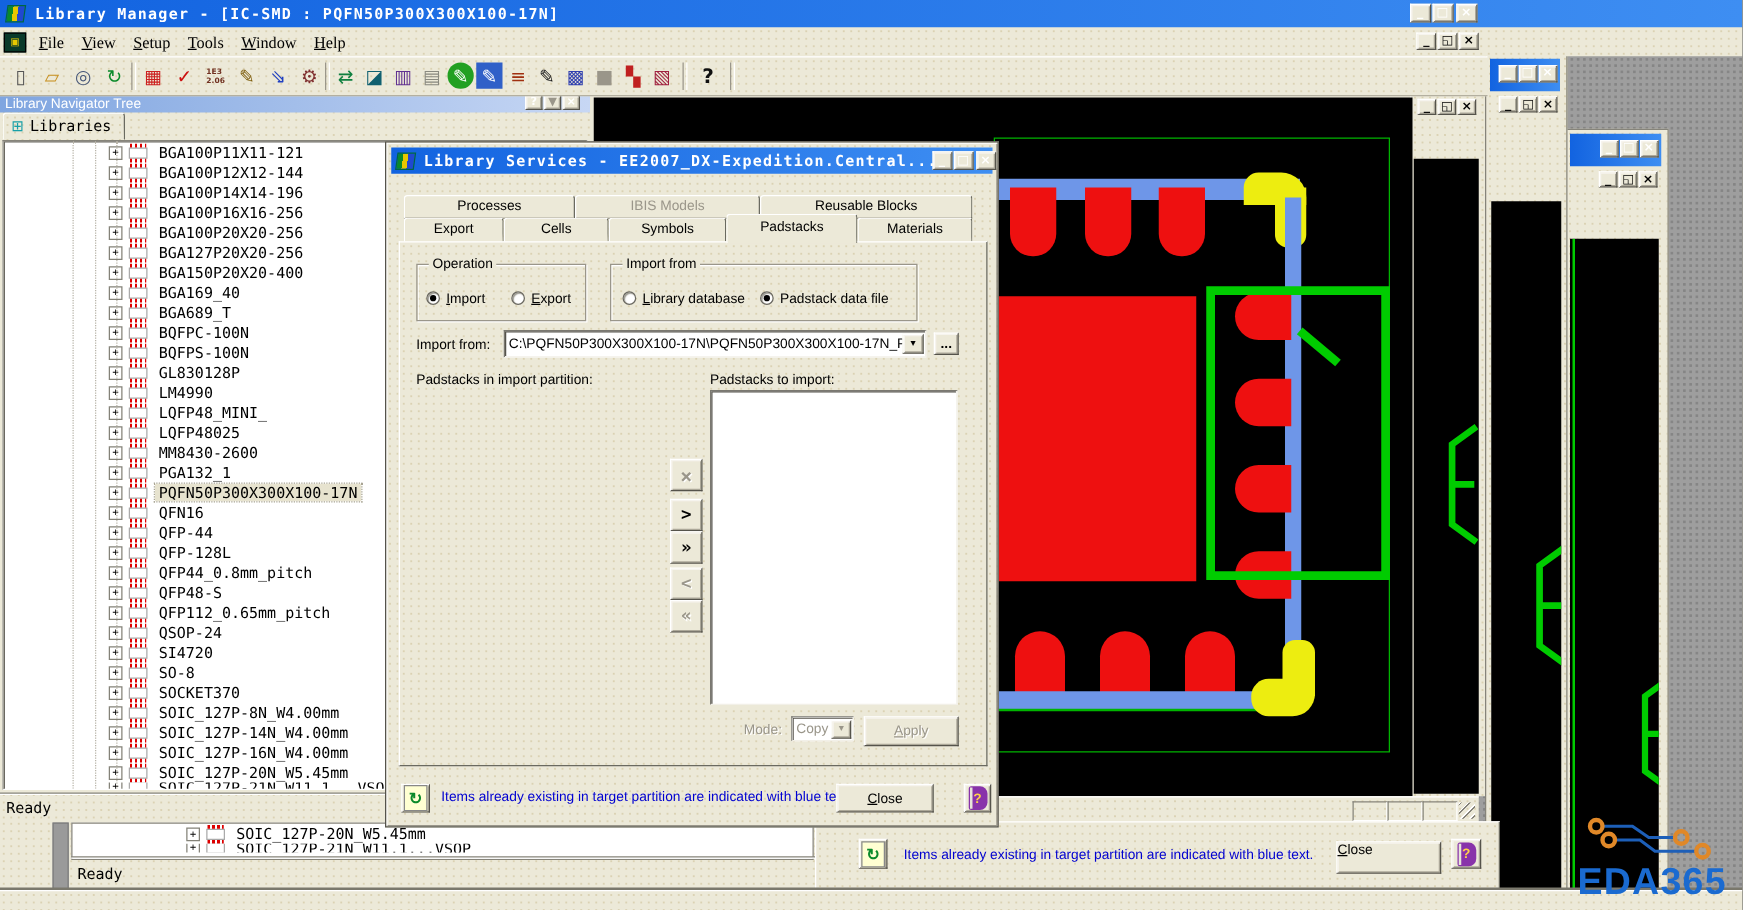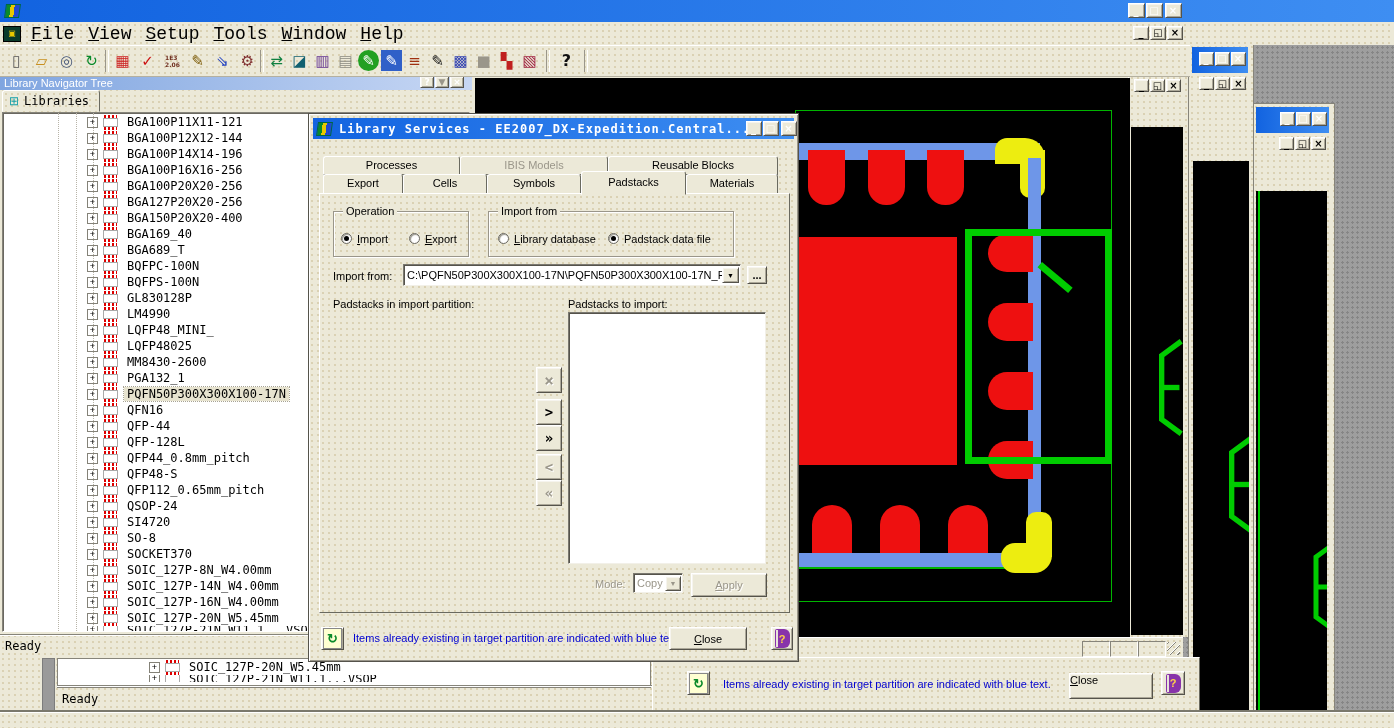--- a/index.html
+++ b/index.html
@@ -13,21 +13,21 @@
   .btn{background:#ece9d8;border:1px solid;border-color:#fff #55534b #55534b #fff;box-shadow:inset 1px 1px 0 #f6f4ee,inset -1px -1px 0 #aca899;
     display:flex;align-items:center;justify-content:center;cursor:default;box-sizing:border-box}
   .btn.disabled{color:#9a968a;text-shadow:1px 1px 0 #fff}
   .winbtn{font-family:"DejaVu Sans",sans-serif;font-size:10px;font-weight:bold;line-height:1}
   .titlebar{background:linear-gradient(90deg,#1263e0,#3e8ef2);color:#fff;display:flex;align-items:center;
     font-family:"DejaVu Sans Mono",monospace;font-weight:bold;font-size:12px;letter-spacing:1px;white-space:nowrap}
   .mono{font-family:"DejaVu Sans Mono",monospace}
   .uf{display:inline-block}
   .uf::first-letter{text-decoration:underline}
   
-  .menu-item{display:inline-block;margin-right:14px;font-family:Liberation Mono, monospace;font-size:18px}
+  .menu-item{display:inline-block;margin-right:14px;font-family:Liberation Serif, serif;font-size:13px}
   .menu-item::first-letter{text-decoration:underline}
   
   .tgroup{display:flex;gap:4px;position:absolute;top:4px}
   .tgroup.tight{gap:2px}
   .ticon{width:21px;height:21px;display:flex;align-items:center;justify-content:center;
     font-family:"DejaVu Sans",sans-serif;font-size:15px;box-sizing:border-box}
   .ticon.small{white-space:pre;font-size:6px;line-height:7px;font-weight:bold}
   .ticon.bold{font-weight:bold;font-size:16px}
   .tsep{position:absolute;top:4px;width:2px;height:22px;border-left:1px solid #9a968a;border-right:1px solid #fff}
   
@@ -478,20 +478,21 @@
           </div>
         </div>
     </div>
     <div class="abs statusbar" style="left:0;top:560px;width:472px;height:21px;box-sizing:border-box">
       <span>Ready</span>
     </div>
   </div>
 
   <div class="titlebar abs" style="left:0;top:0;width:1394px;height:22px">
     <span class="libbooks" style="margin:0 8px 0 5px"></span>
+    <span>Library Manager - [IC-SMD : PQFN50P300X300X100-17N]</span>
     <div class="btn winbtn abs" style="left:1128px;top:3px;width:17px;height:15px">
         <span>_</span>
       </div>
     <div class="btn winbtn abs" style="left:1146px;top:3px;width:17px;height:15px">
         <span>□</span>
       </div>
     <div class="btn winbtn abs" style="left:1165px;top:3px;width:17px;height:15px">
         <span>×</span>
       </div>
   </div>
@@ -700,14 +701,25 @@
       <div class="abs note" style="left:44px;top:518px">Items already existing in target partition are indicated with blue text.</div>
       <div class="btn abs" style="left:360px;top:513px;width:78px;height:23px">
           <span class="uf">Close</span>
         </div>
       <div class="btn abs" style="left:462px;top:513px;width:22px;height:23px">
           <span class="bookicon">?</span>
         </div>
     </div>
   </div>
 
+  <div class="abs" style="left:1262px;top:648px;width:132px;height:74px;z-index:10">
+    <svg width="132" height="40" viewBox="0 0 132 40">
+      <polyline points="20,13 44,13 57,22 78,22" fill="none" stroke="#1d5fb8" stroke-width="2.5"></polyline>
+      <polyline points="30,24 50,24 62,33 95,33" fill="none" stroke="#1d5fb8" stroke-width="2.5"></polyline>
+      <circle cx="15" cy="13" r="5" fill="none" stroke="#e08828" stroke-width="3.5"></circle>
+      <circle cx="25" cy="24" r="5" fill="none" stroke="#e08828" stroke-width="3.5"></circle>
+      <circle cx="83" cy="22" r="5" fill="none" stroke="#e08828" stroke-width="3.5"></circle>
+      <circle cx="100" cy="33" r="5" fill="none" stroke="#e08828" stroke-width="3.5"></circle>
+    </svg>
+    <div style="font:bold 30px 'Liberation Sans',sans-serif;color:#1a6ad0;letter-spacing:1px;margin-top:-2px">EDA365</div>
+  </div>
 
 </div>
 
 </body></html>

